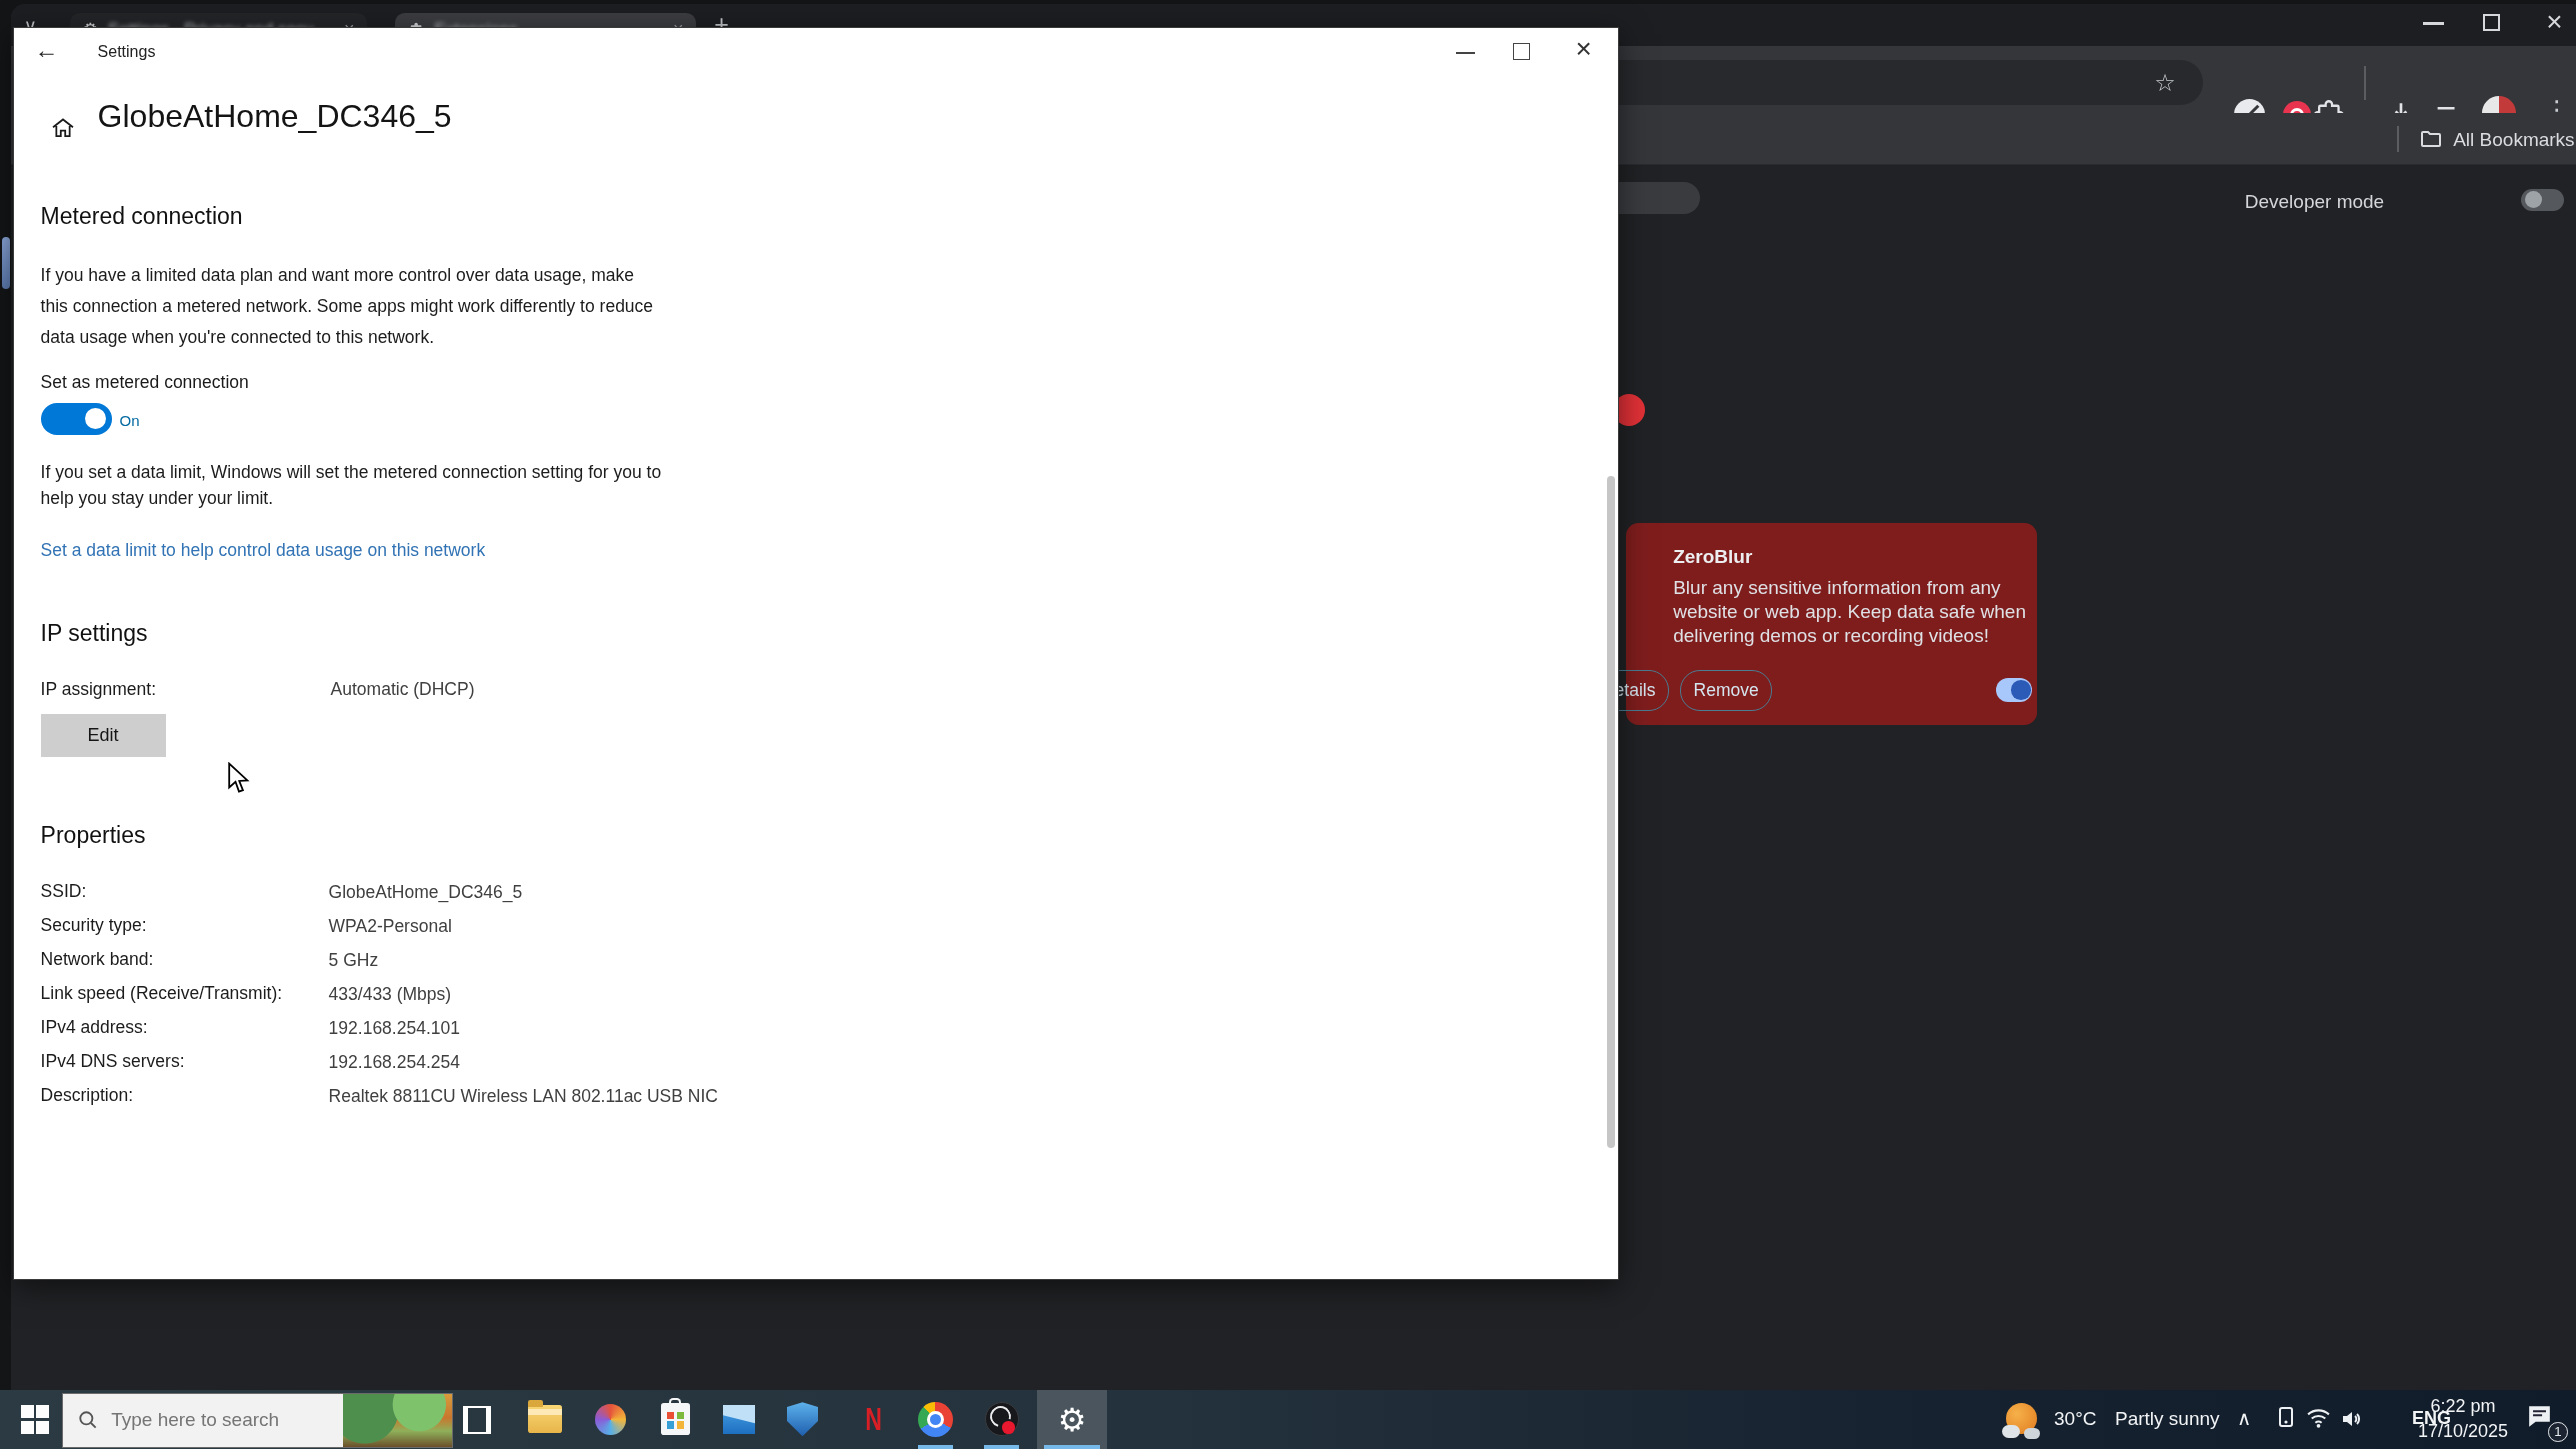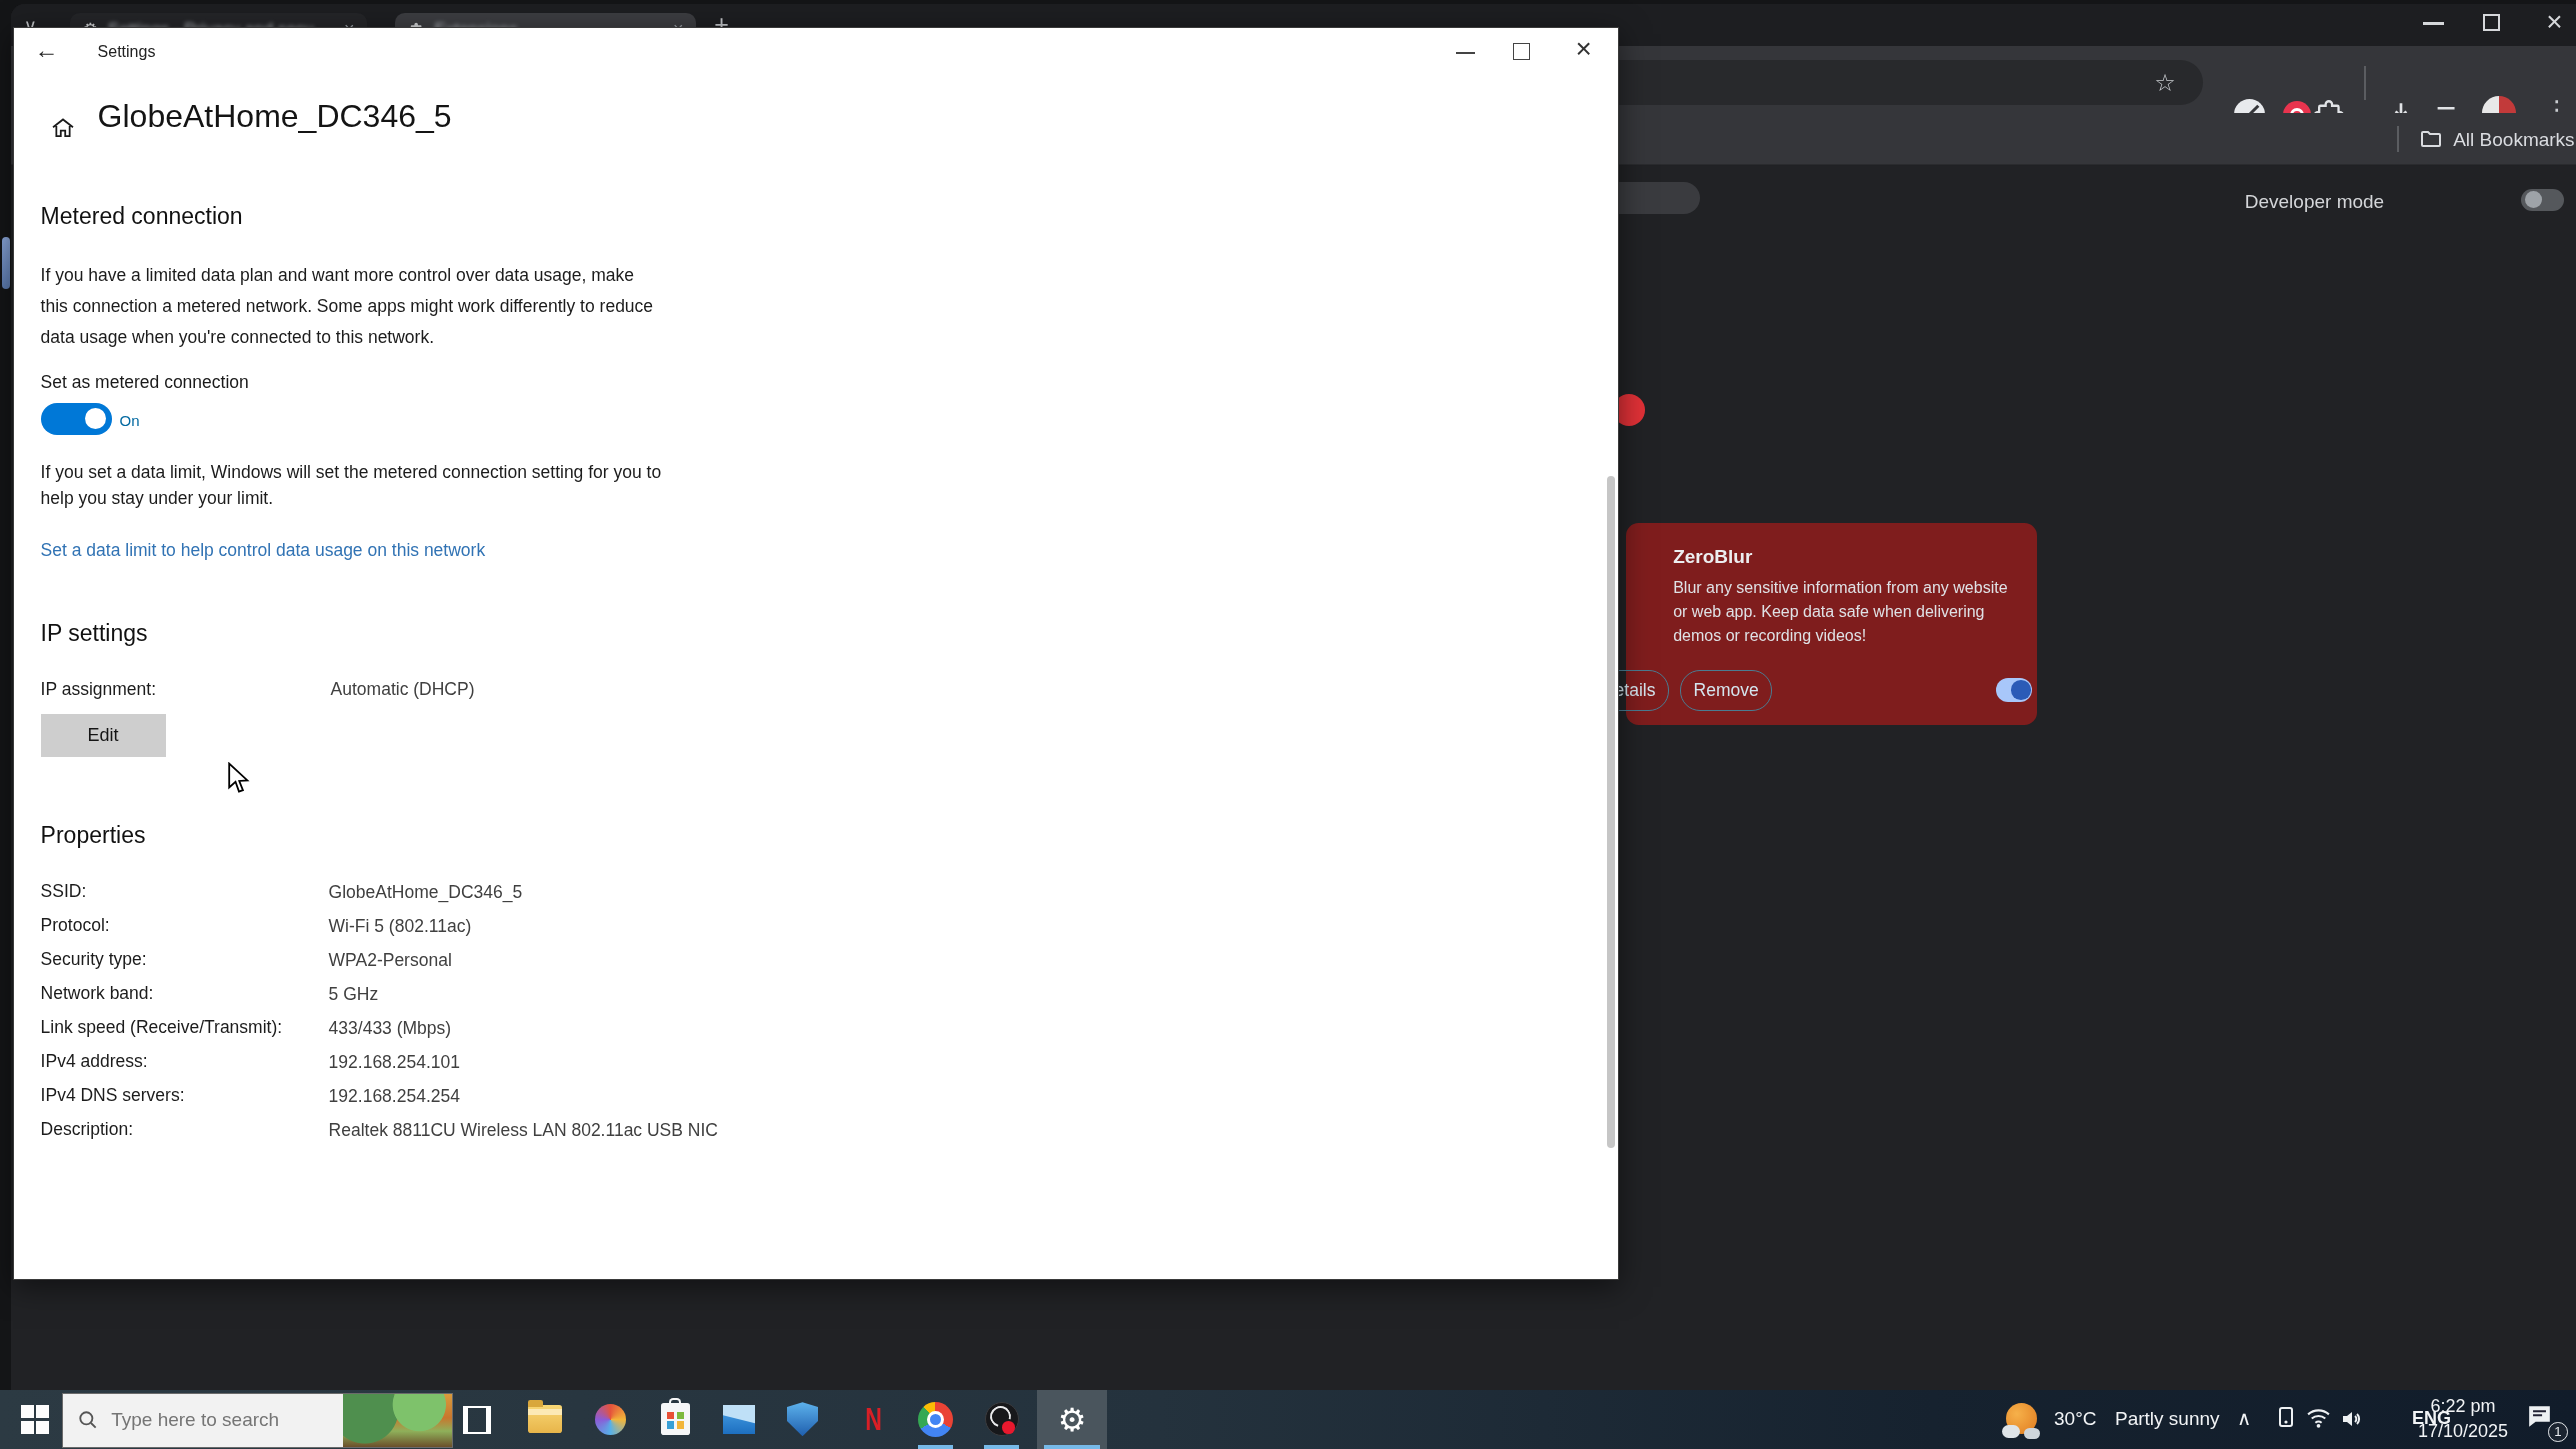--- a/index.html
+++ b/index.html
@@ -149,21 +149,21 @@
 
       <div class="abs" style="right:192px;top:25px;font-size:19px;color:#d4d6d9;">Developer mode</div>
       <div id="dev-toggle" class="abs" style="left:2510px;top:22.4px;">
         <div class="knob abs"></div>
       </div>
 
       <div class="abs circle" style="left:1602px;top:228px;width:32px;height:32px;background:#e03137;"></div>
 
       <div id="ext-card" class="abs">
         <div class="abs" style="left:47px;top:22.4px;font-size:19px;font-weight:700;color:#eceef0;">ZeroBlur</div>
-        <div class="abs" style="left:47px;top:53px;width:353px;font-size:16px;line-height:24px;color:#dfe1e5;">Blur any sensitive information from any website or web app. Keep data safe when delivering demos or recording videos!</div>
+        <div class="abs" style="left:47px;top:53px;width:353px;font-size:19px;line-height:24px;color:#dfe1e5;">Blur any sensitive information from any website or web app. Keep data safe when delivering demos or recording videos!</div>
         <div class="card-btn abs" style="left:-38px;top:147px;width:81px;">Details</div>
         <div class="card-btn abs" style="left:54px;top:147px;width:92px;">Remove</div>
         <div id="card-toggle" class="abs" style="left:370px;top:155px;">
           <div class="knob abs"></div>
         </div>
       </div>
     </div>
   </div>
 
   <div id="settings-win" class="abs">
@@ -195,24 +195,20 @@
     <div class="abs" style="left:27px;top:651px;font-size:17.5px;color:#1c1c1c;">IP assignment:</div>
     <div class="abs" style="left:317px;top:651px;font-size:17.5px;color:#404040;">Automatic (DHCP)</div>
     <div id="edit-btn" class="abs" style="left:27px;top:686px;">Edit</div>
 
     <div class="abs h-section" style="left:27px;top:794px;">Properties</div>
 
     <div class="abs" style="left:27px;top:853px;width:1050px;">
       <div class="prop-row" style="height:34px;">
         <span class="prop-label">SSID:</span>
         <span class="prop-value">GlobeAtHome_DC346_5</span>
-      </div>
-      <div class="prop-row" style="height:34px;">
-        <span class="prop-label">Protocol:</span>
-        <span class="prop-value">Wi-Fi 5 (802.11ac)</span>
       </div>
       <div class="prop-row" style="height:34px;">
         <span class="prop-label">Security type:</span>
         <span class="prop-value">WPA2-Personal</span>
       </div>
       <div class="prop-row" style="height:34px;">
         <span class="prop-label">Network band:</span>
         <span class="prop-value">5 GHz</span>
       </div>
       <div class="prop-row" style="height:34px;">

